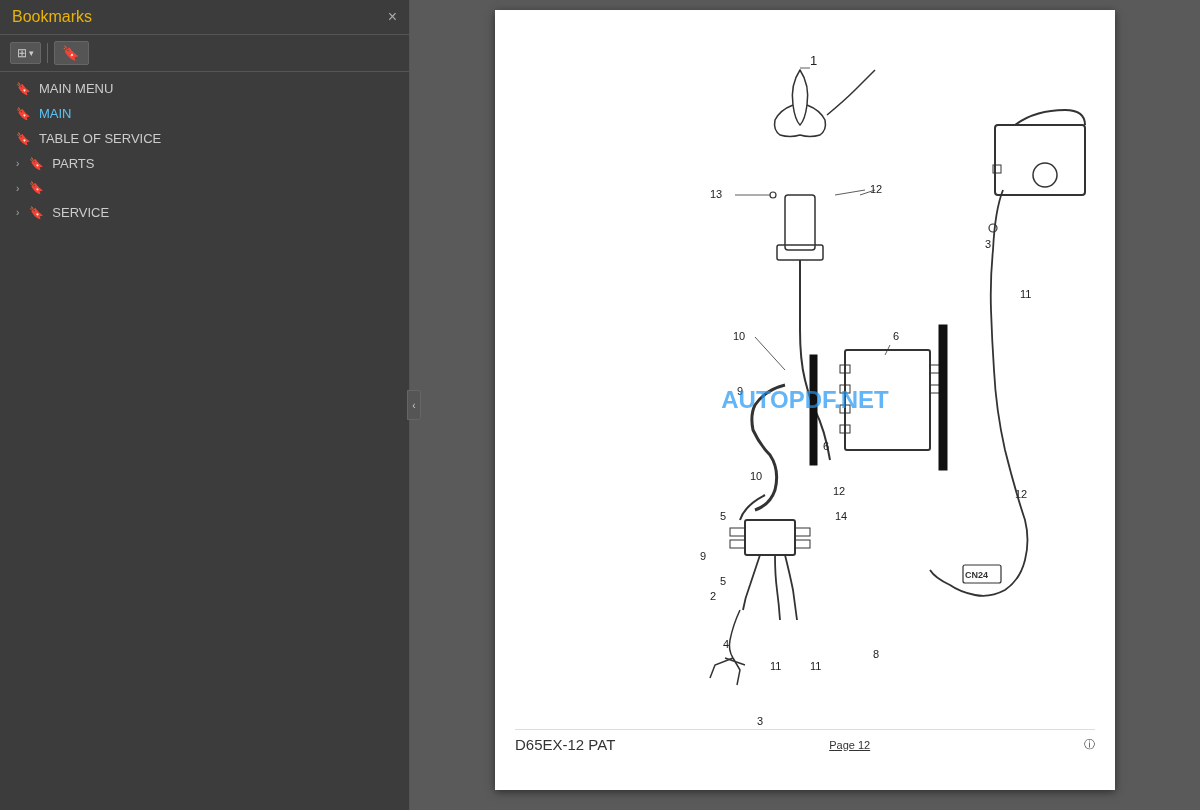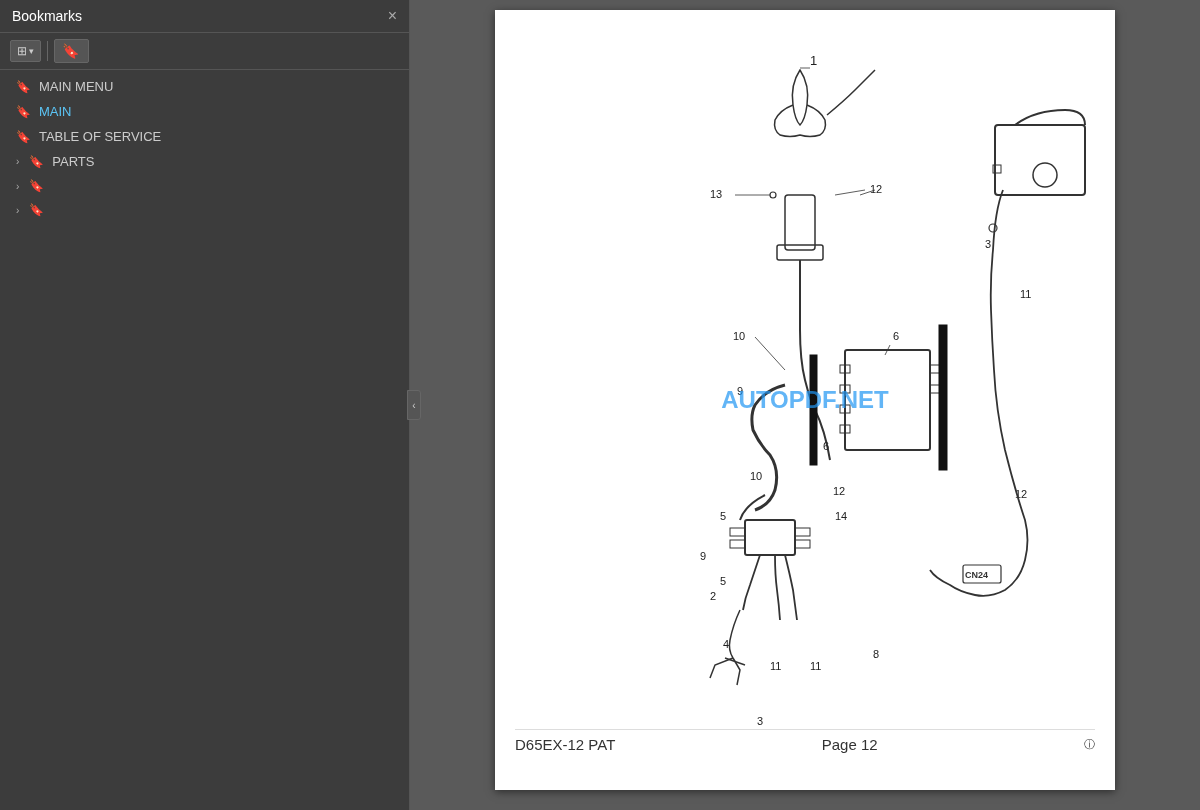--- a/index.html
+++ b/index.html
@@ -6,21 +6,21 @@
     body { width: 1200px; height: 810px; display: flex; flex-direction: column; font-family: 'Segoe UI', Arial, sans-serif; background: #3c3c3c; overflow: hidden; }
 
     
     .main-layout { display: flex; flex: 1; height: 810px; }
 
     
     .sidebar { width: 410px; background: #3c3c3c; display: flex; flex-direction: column; flex-shrink: 0; border-right: 1px solid #555; }
 
     .sidebar-header { padding: 8px 12px; border-bottom: 1px solid #555; display: flex; align-items: center; justify-content: space-between; background: #3c3c3c; }
 
-    .sidebar-title { color: #ffffff; font-size: 14px; font-weight: normal; }
+    .sidebar-title { color: #eab308; font-size: 16px; font-weight: normal; }
 
     .sidebar-close { color: #aaa; font-size: 16px; cursor: pointer; background: none; border: none; line-height: 1; }
 
     .toolbar { padding: 6px 10px; display: flex; align-items: center; gap: 4px; border-bottom: 1px solid #555; }
 
     .toolbar-btn { background: #555; border: 1px solid #666; color: #ccc; padding: 3px 6px; cursor: pointer; font-size: 12px; border-radius: 2px; display: flex; align-items: center; gap: 2px; }
 
     .toolbar-btn-icon { background: #555; border: 1px solid #666; color: #ccc; padding: 3px 8px; cursor: pointer; font-size: 14px; border-radius: 2px; }
 
     .separator { width: 1px; height: 20px; background: #666; margin: 0 2px; }
@@ -105,20 +105,21 @@
         </div>
 
         <div class="bookmark-item">
           <span class="expand-arrow">›</span>
           <span class="bookmark-icon">🔖</span>
         </div>
 
         <div class="bookmark-item">
           <span class="expand-arrow">›</span>
           <span class="bookmark-icon">🔖</span>
+          <span class="bookmark-label">SERVICE</span>
         </div>
 
       </div>
     </div>
 
     <div class="collapse-btn">
       <span>‹</span>
     </div>
   </div>
 
@@ -242,20 +243,20 @@
           <text x="450" y="548" font-size="9" fill="#333" font-family="Arial" font-weight="bold">CN24</text>
 
           <text x="435" y="720" font-size="9" fill="#666" font-family="Arial">CFAM0094</text>
 
           <line x1="295" y1="38" x2="285" y2="38" stroke="#333" stroke-width="0.8"></line>
         </svg>
 
         
         <div style="display:flex; justify-content:space-between; align-items:center; border-top:1px solid #ddd; padding-top:6px; margin-top:-5px;">
           <span style="font-size:15px;color:#333;">D65EX-12 PAT</span>
-          <span style="font-size:15px;color:#333;">Page 12</span>
+          <span style="font-size:11px;color:#333;text-decoration:underline;">Page 12</span>
           <span style="font-size:11px;color:#333;">ⓘ</span>
         </div>
 
       </div>
     </div>
   </div>
 </div>
 
 </body></html>

